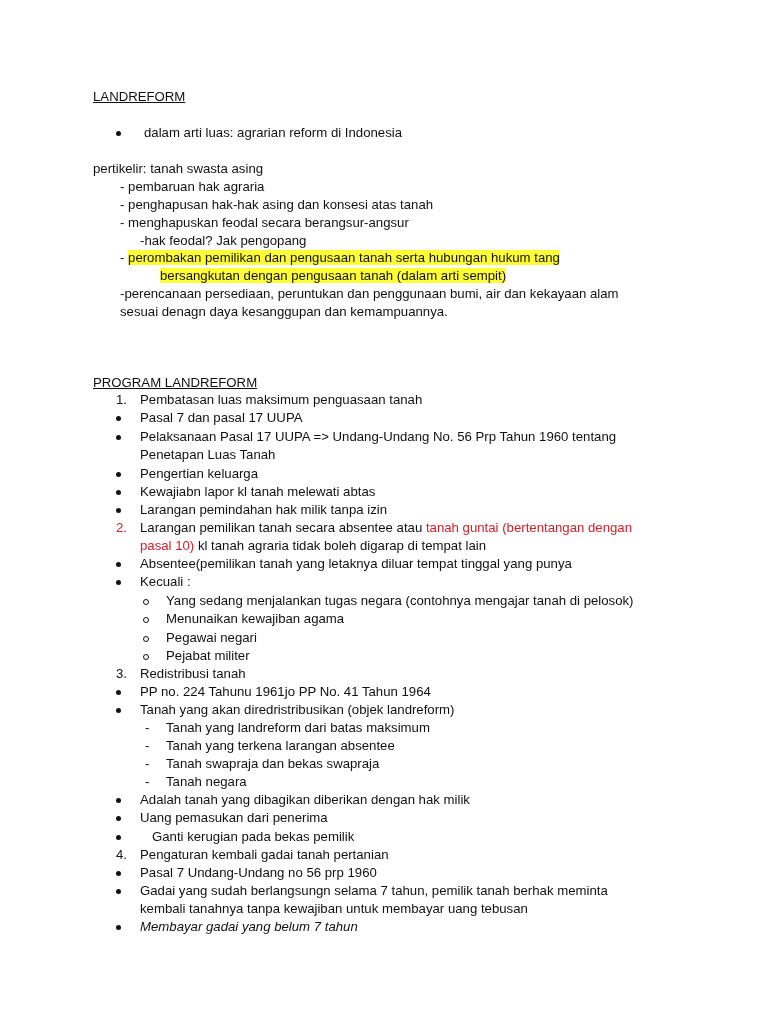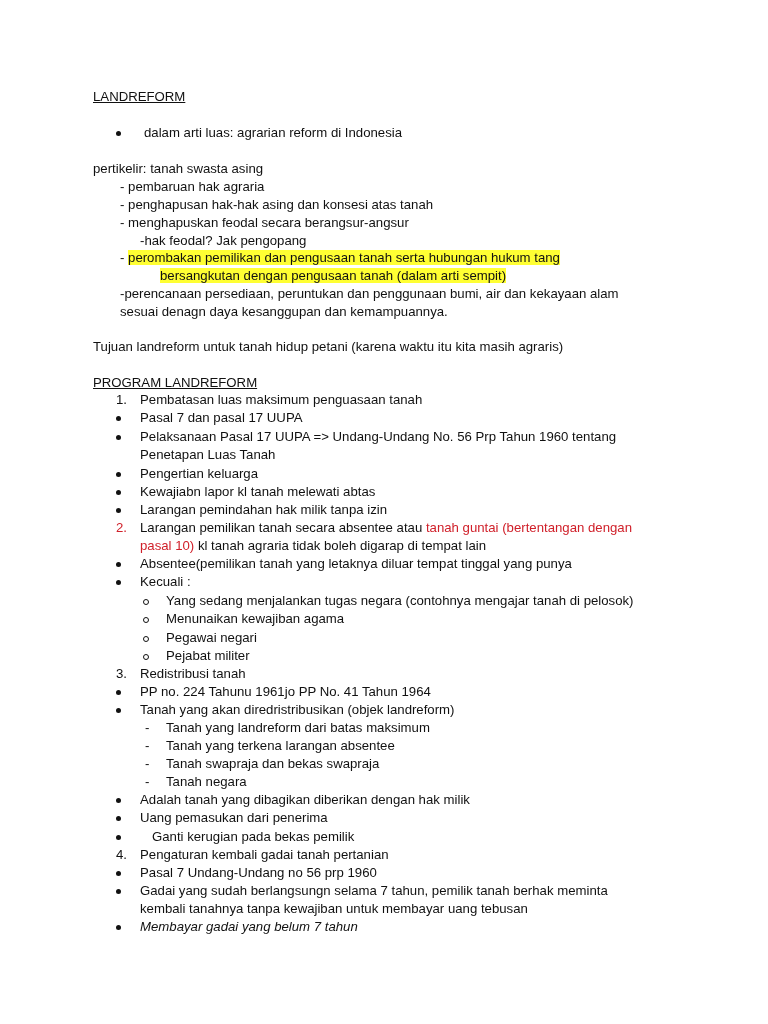--- a/index.html
+++ b/index.html
@@ -67,21 +67,20 @@
   <div class="line" style="left:120px; top:249px;">
     <span>- </span><span class="hl">perombakan pemilikan dan pengusaan tanah serta hubungan hukum tang</span>
   </div>
   <div class="line" style="left:120px; top:267px;margin-left:40px;">
     <span class="hl">bersangkutan dengan pengusaan tanah (dalam arti sempit)</span>
   </div>
 
   <div class="line" style="left:120px; top:285px;">-perencanaan persediaan, peruntukan dan penggunaan bumi, air dan kekayaan alam</div>
   <div class="line" style="left:120px; top:303px;">sesuai denagn  daya kesanggupan dan kemampuannya.</div>
 
-  <div class="line" style="left:93px; top:338px;">Tujuan landreform untuk tanah hidup petani (karena waktu itu kita masih agraris)</div>
 
   <div class="line u" style="left:93px; top:374px;">PROGRAM LANDREFORM</div>
 
   <div class="marker" style="left:116px; top:391px;">1.</div>
   <div class="line" style="left:140px; top:391px;">Pembatasan luas maksimum penguasaan tanah</div>
 
   <div class="marker" style="left:116px; top:409px;"><span class="bullet-dot"></span></div>
   <div class="line" style="left:140px; top:409px;">Pasal 7 dan pasal 17 UUPA</div>
 
   <div class="marker" style="left:116px; top:428px;"><span class="bullet-dot"></span></div>

